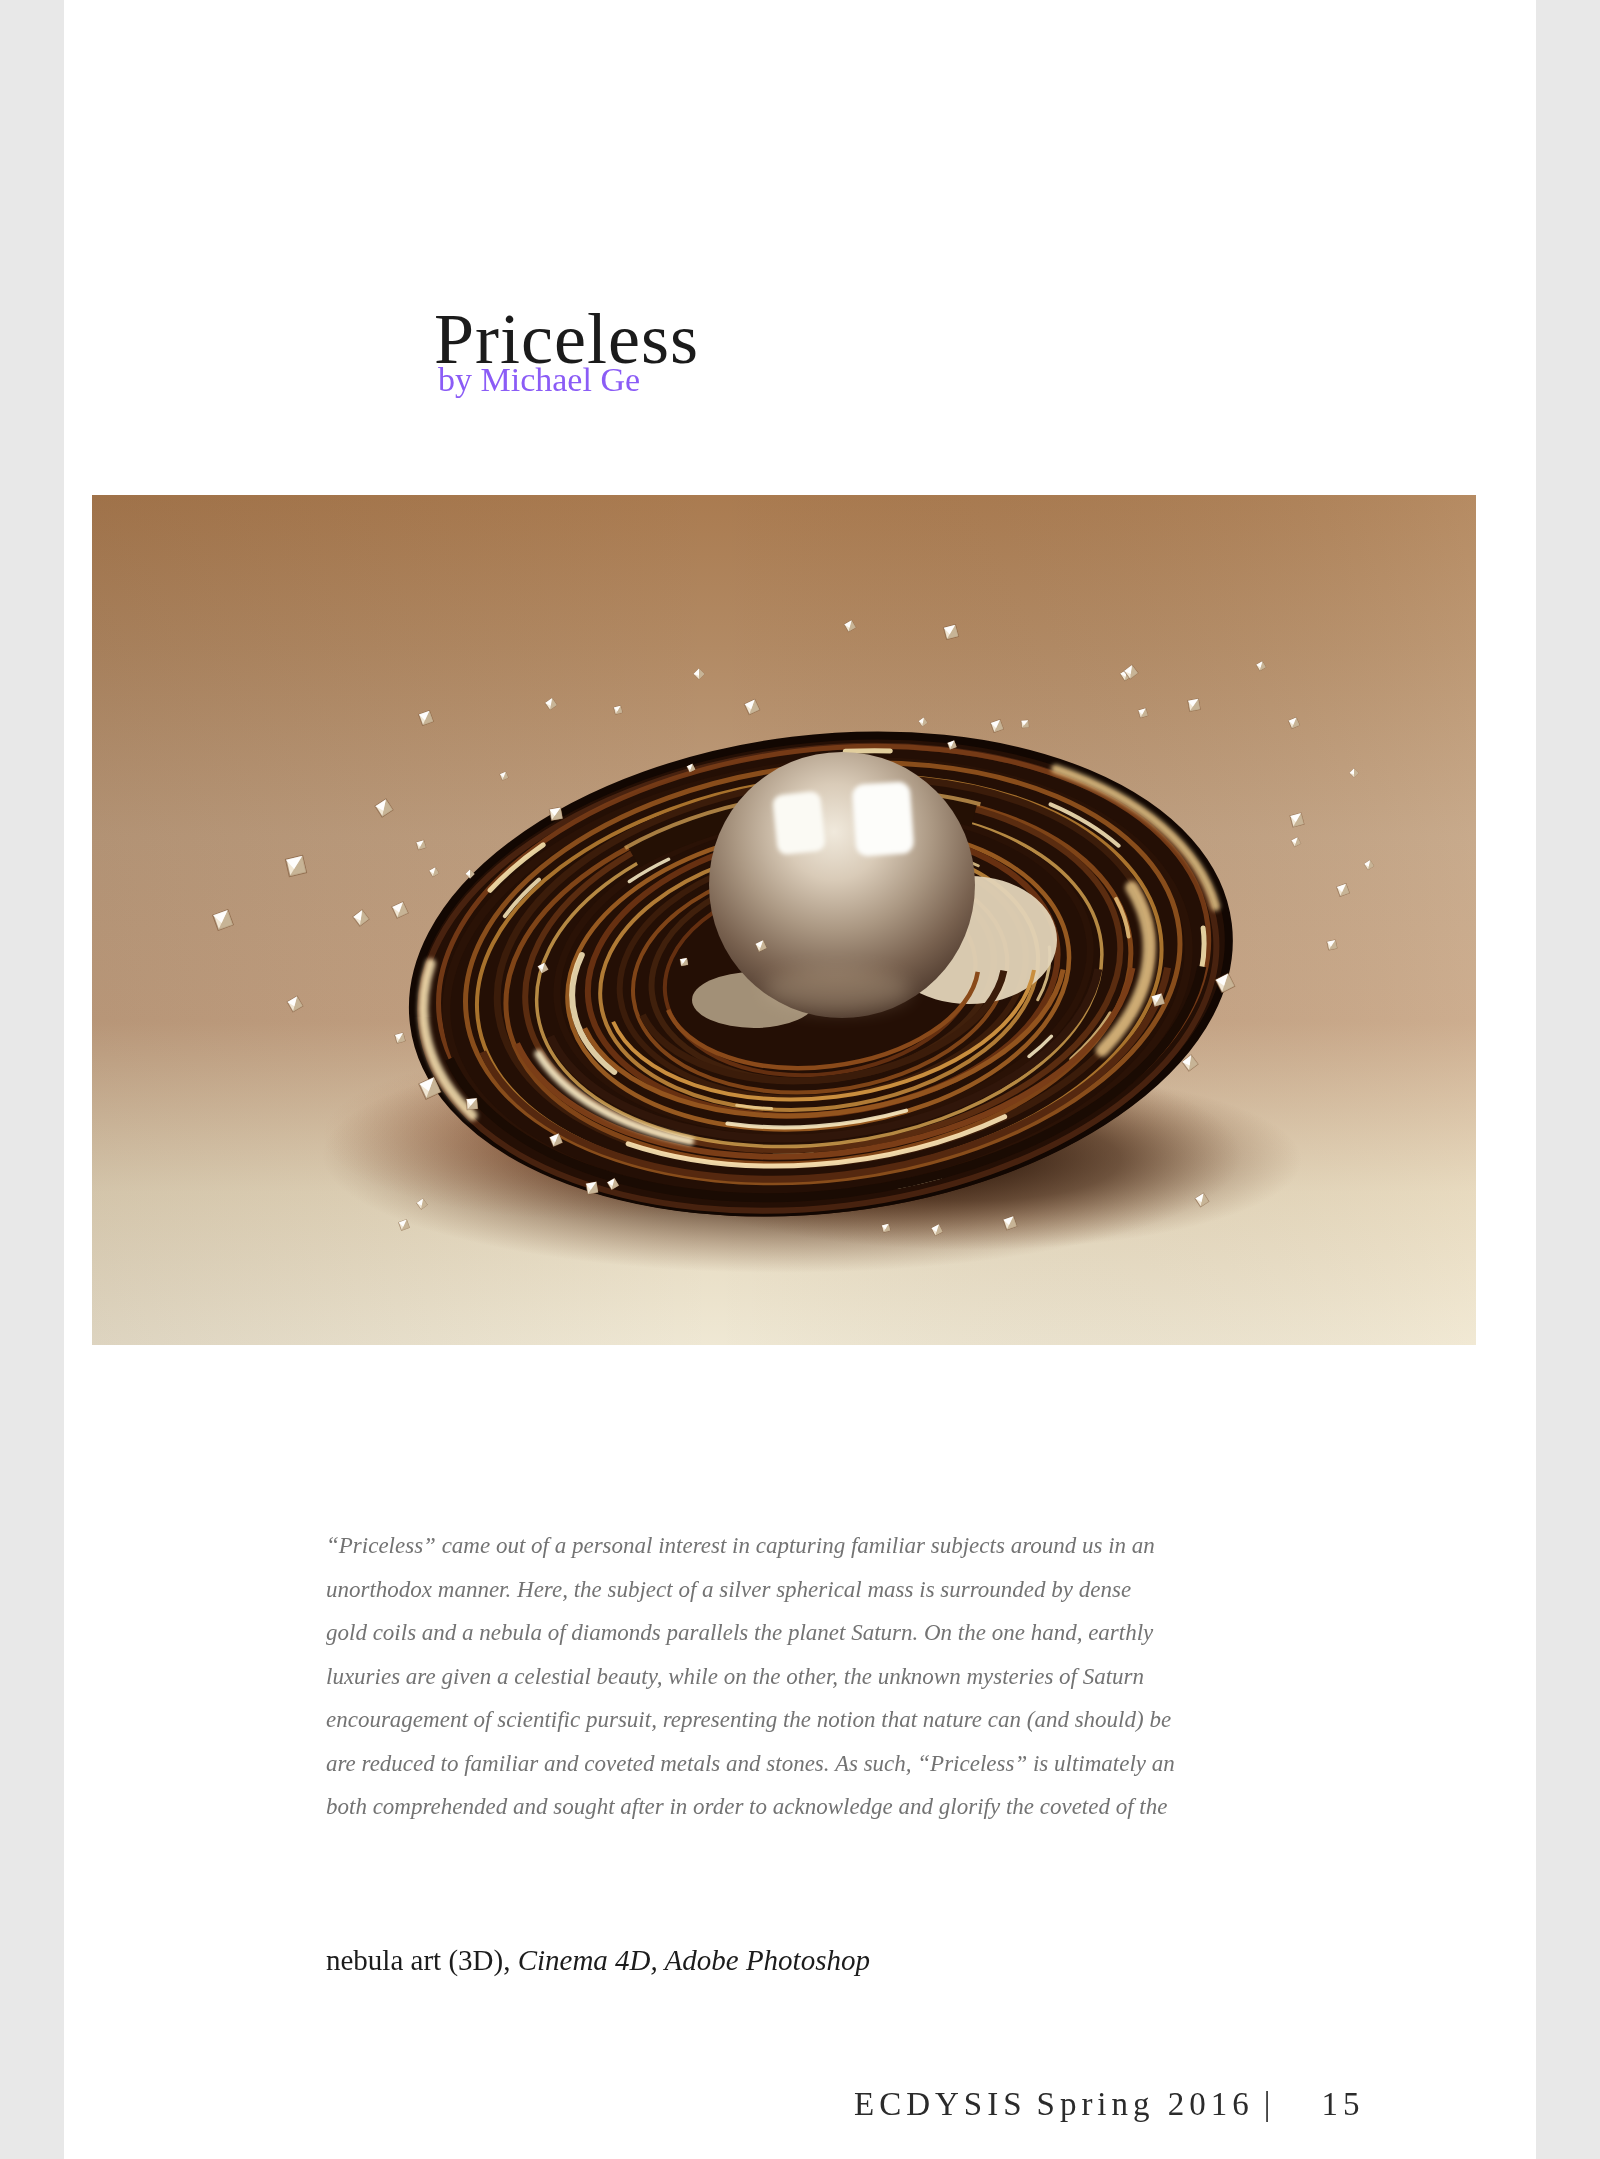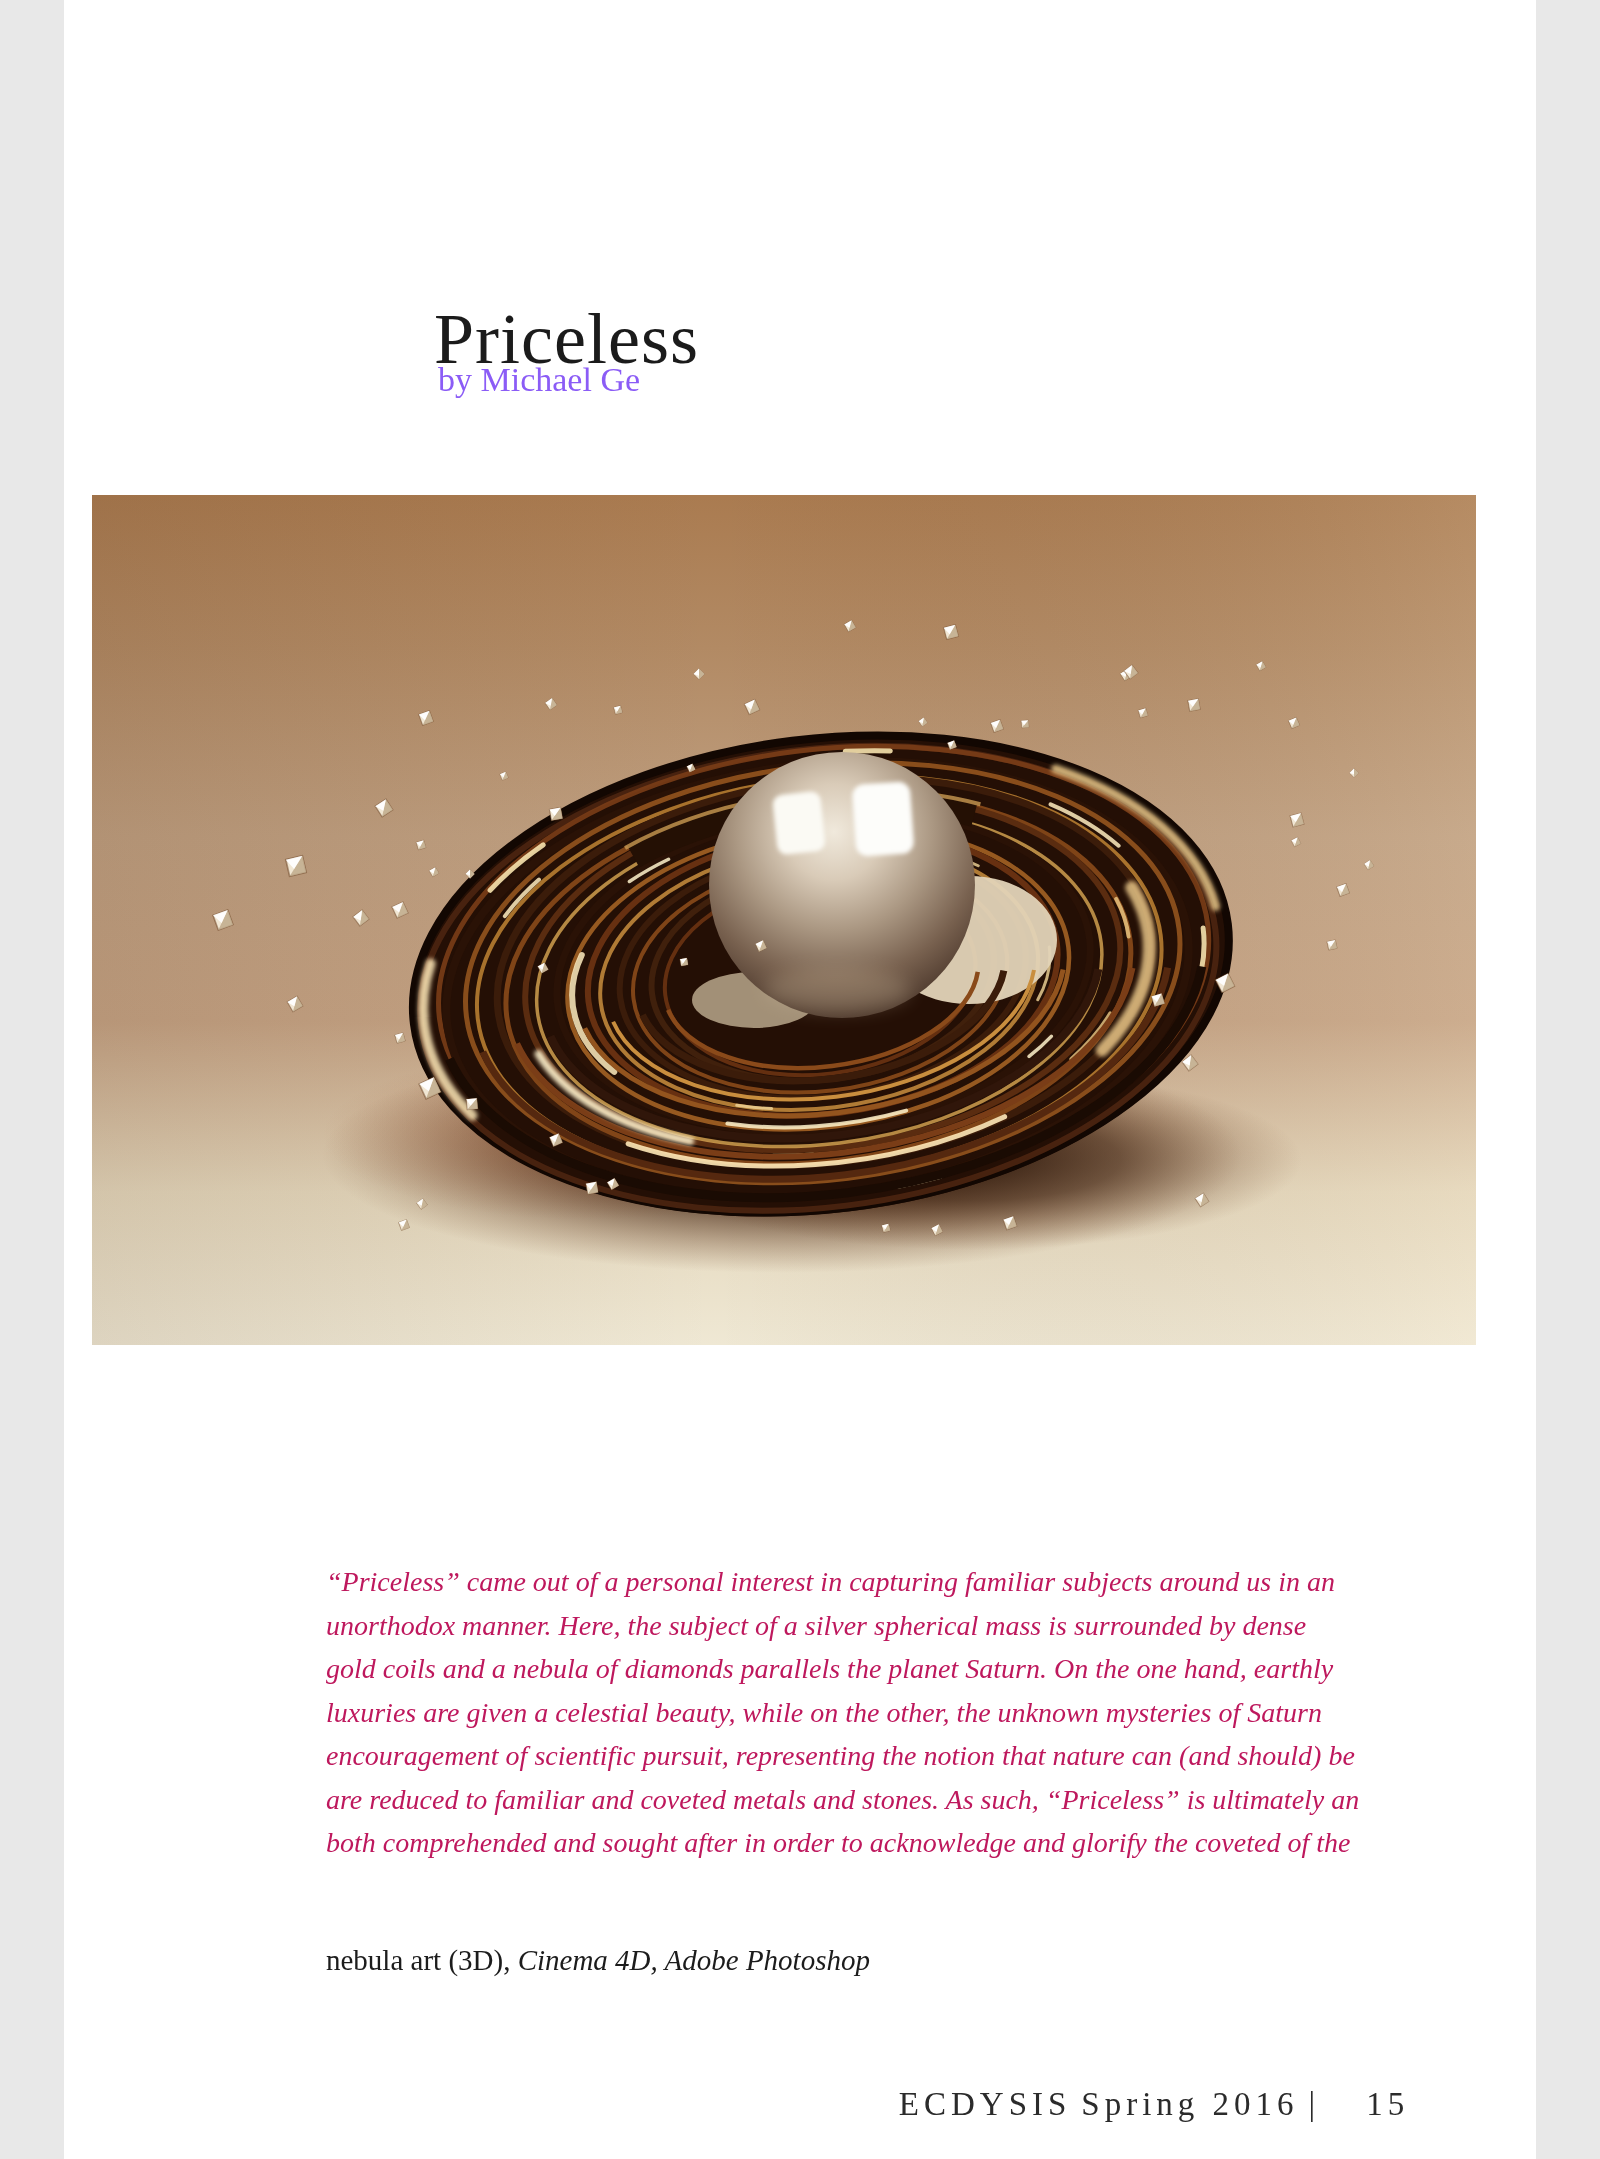--- a/index.html
+++ b/index.html
@@ -20,33 +20,33 @@
   .byline {
     position:absolute; left:374px; top:360px;
     font-size:34px; line-height:1.15; color:#8b5cf6;
   }
   .artwork {
     position:absolute; left:28px; top:495px;
     width:1384px; height:850px;
   }
   .artwork svg { display:block; width:100%; height:100%; }
   .body-text {
-    position:absolute; left:262px; top:1560px;
-    font-size:28px; line-height:43.5px;
-    font-style:italic; color:#be185d;
+    position:absolute; left:262px; top:1524px;
+    font-size:23px; line-height:43.5px;
+    font-style:italic; color:#737373;
   }
   .body-text .line { white-space:nowrap; }
   .caption {
     position:absolute; left:262px; top:1944px;
     font-size:29px; color:#1c1c1c;
   }
   .caption .tools { font-style:italic; }
   .footer {
     position:absolute; left:790px; top:2086px; width:600px;
-    text-align:center; font-size:33px; letter-spacing:5px;
+    text-align:left; font-size:33px; letter-spacing:5px;
     color:#2b2b2b; white-space:nowrap;
   }
   .footer .journal { margin-right:10px; }
   .footer .separator { margin-left:10px; }
   .footer .page-number { margin-left:46px; }
 </style>
 </head>
 <body>
 
 <div class="page">

